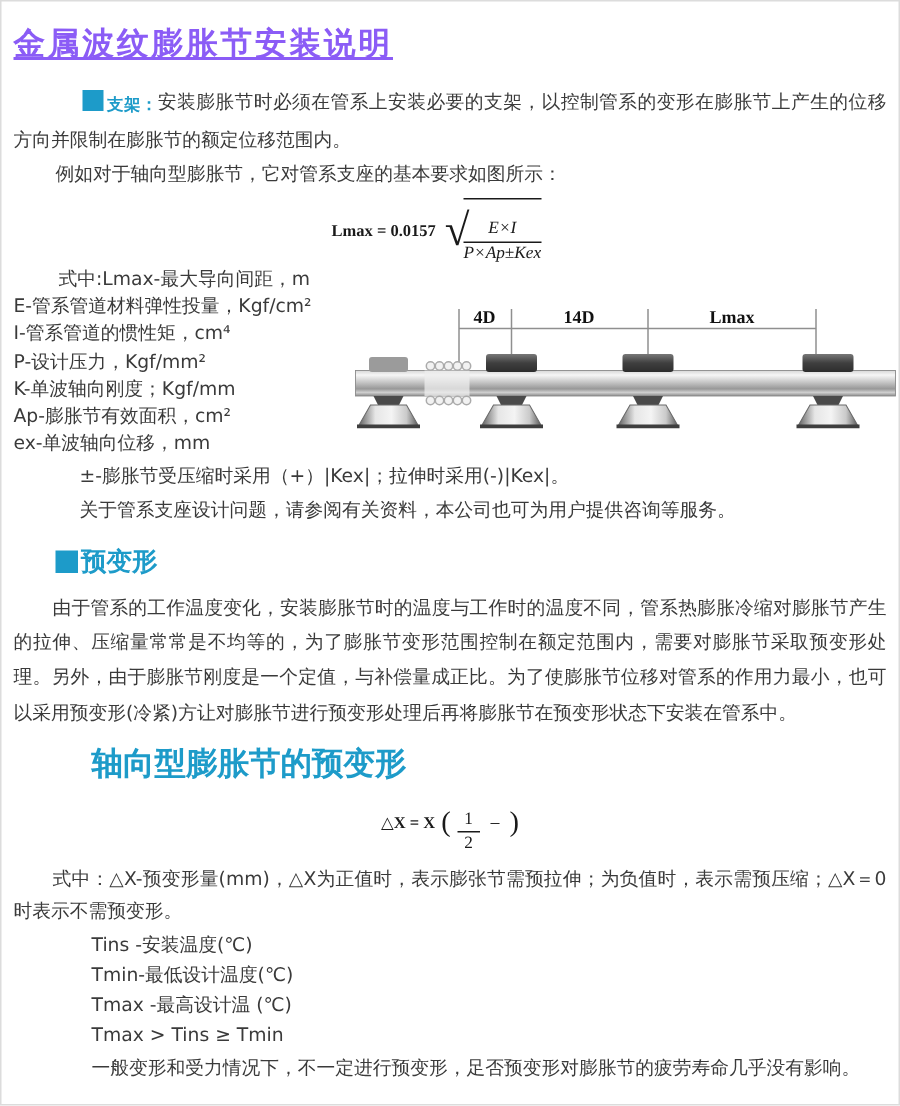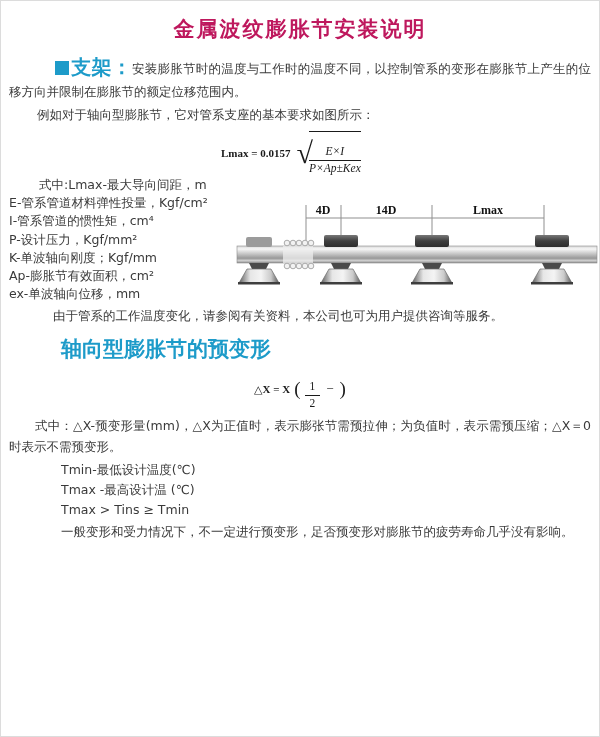--- a/index.html
+++ b/index.html
@@ -6,31 +6,31 @@
   html,body { margin:0; padding:0; background:#fff; }
   body {
     width:600px; height:737px; position:relative; overflow:hidden;
     font-family:"DejaVu Sans","Liberation Sans",sans-serif;
     color:#3a3a3a; font-size:12.5px; box-sizing:border-box;
     border:1px solid #dcdcdc;
   }
   .page { padding:8px 8px 0 8px; }
 
   .title {
-    text-align:center; font-size:21px; font-weight:bold; color:#be185d;
-    letter-spacing:2px; margin:6px 0 13px 0;
+    text-align:left; font-size:21px; font-weight:bold; color:#8b5cf6;
+    letter-spacing:2px; margin:6px 0 13px 0;text-decoration:underline;
   }
 
   
   .lead { margin:0; line-height:23px; text-align:justify; }
   .sq-icon {
     display:inline-block; width:14px; height:14px; background:var(--accent);
     margin-left:46px; margin-right:2px; vertical-align:-2px;
   }
-  .sec-label { color:var(--accent); font-weight:bold; font-size:20px; vertical-align:-1px; }
+  .sec-label { color:var(--accent); font-weight:bold; font-size:11px; vertical-align:-1px; }
   .example { margin:1px 0 0 0; text-indent:28px; line-height:22px; }
 
   
   .formula { font-family:"Liberation Serif","DejaVu Serif",serif; color:#1a1a1a; }
   .f1 { margin:7px 0 3px 212px; display:flex; align-items:center; height:40px; }
   .f-bold { font-weight:bold; font-size:11px; white-space:pre; }
   .sqrt-glyph { font-size:30px; font-weight:400; margin:0 -4px 0 6px; line-height:30px; }
   .radicand { display:inline-block; border-top:1.6px solid #1a1a1a; padding-top:1px; }
   .frac { display:inline-block; vertical-align:middle; text-align:center; line-height:1.15; font-size:11.5px; }
   .frac .num { display:block; border-bottom:1px solid #1a1a1a; padding:0 5px 1px 5px;margin-top:12px; }
@@ -65,21 +65,21 @@
 
   svg text { font-family:"Liberation Serif","DejaVu Serif",serif; font-weight:bold; font-size:12px; fill:#111; }
 </style>
 </head>
 <body>
 
 <div class="page">
 
   <div class="title">金属波纹膨胀节安装说明</div>
 
-  <p class="lead"><span class="sq-icon"></span><span class="sec-label">支架：</span><span>安装膨胀节时的温度与工作时的温度不同，以控制管系的变形在膨胀节上产生的位移方向并限制在膨胀节的额定位移范围内。</span></p>
+  <p class="lead"><span class="sq-icon"></span><span class="sec-label">支架：</span><span>安装膨胀节时必须在管系上安装必要的支架，以控制管系的变形在膨胀节上产生的位移方向并限制在膨胀节的额定位移范围内。</span></p>
 
   <p class="example">例如对于轴向型膨胀节，它对管系支座的基本要求如图所示：</p>
 
   <div class="formula f1">
     <span class="f-bold">Lmax = 0.0157</span>
     <span class="sqrt-glyph">√</span>
     <span class="radicand">
       <span class="frac it">
         <span class="num">E×I</span>
         <span class="den">P×Ap±Kex</span>
@@ -170,39 +170,43 @@
         <g>
           <rect x="306" y="39" width="34" height="12" rx="2" fill="url(#clampGrad)"></rect>
           <polygon points="313,67 333,67 330,73 316,73" fill="#4a4a4a"></polygon>
           <polygon points="311,73 335,73 343,87 303,87" fill="url(#baseGrad)" stroke="#6a6a6a" stroke-width="0.7"></polygon>
           <rect x="302" y="86" width="42" height="2.5" fill="#3e3e3e"></rect>
         </g>
       </svg>
     </div>
   </div>
 
-  <div class="consult">由于管系的工作温度变化，请参阅有关资料，本公司也可为用户提供咨询等服务。</div>
-
-
+  <div class="pm-note">±-膨胀节受压缩时采用（+）|Kex|；拉伸时采用(-)|Kex|。</div>
+  <div class="consult">关于管系支座设计问题，请参阅有关资料，本公司也可为用户提供咨询等服务。</div>
+
+  <div class="h2"><span class="sq-icon"></span><span>预变形</span></div>
+
+  <p class="body-par">由于管系的工作温度变化，安装膨胀节时的温度与工作时的温度不同，管系热膨胀冷缩对膨胀节产生的拉伸、压缩量常常是不均等的，为了膨胀节变形范围控制在额定范围内，需要对膨胀节采取预变形处理。另外，由于膨胀节刚度是一个定值，与补偿量成正比。为了使膨胀节位移对管系的作用力最小，也可以采用预变形(冷紧)方让对膨胀节进行预变形处理后再将膨胀节在预变形状态下安装在管系中。</p>
 
   <div class="h3 axial">轴向型膨胀节的预变形</div>
 
   <div class="formula f2">
     <span class="f-bold">△X = X</span>
     <span class="fx-paren">(</span>
     <span class="frac">
       <span class="num">1</span>
       <span class="den">2</span>
     </span>
     <span class="fx-minus">−</span>
     <span class="fx-paren">)</span>
   </div>
 
   <p class="desc">式中：△X-预变形量(mm)，△X为正值时，表示膨张节需预拉伸；为负值时，表示需预压缩；△X＝0时表示不需预变形。</p>
 
   <div class="items">
+    <div>Tins -安装温度(℃)</div>
     <div>Tmin-最低设计温度(℃)</div>
     <div>Tmax -最高设计温 (℃)</div>
     <div>Tmax &gt; Tins ≥ Tmin</div>
   </div>
   <div class="note-line">一般变形和受力情况下，不一定进行预变形，足否预变形对膨胀节的疲劳寿命几乎没有影响。</div>
 
 </div>
 
 </body></html>

